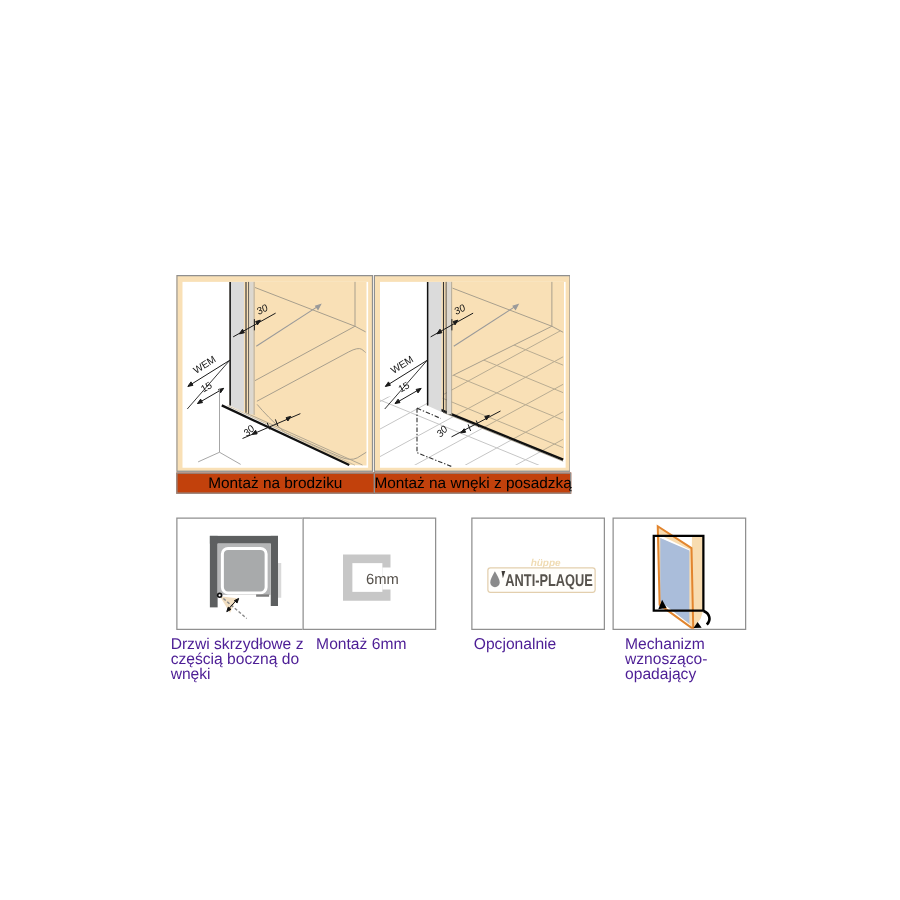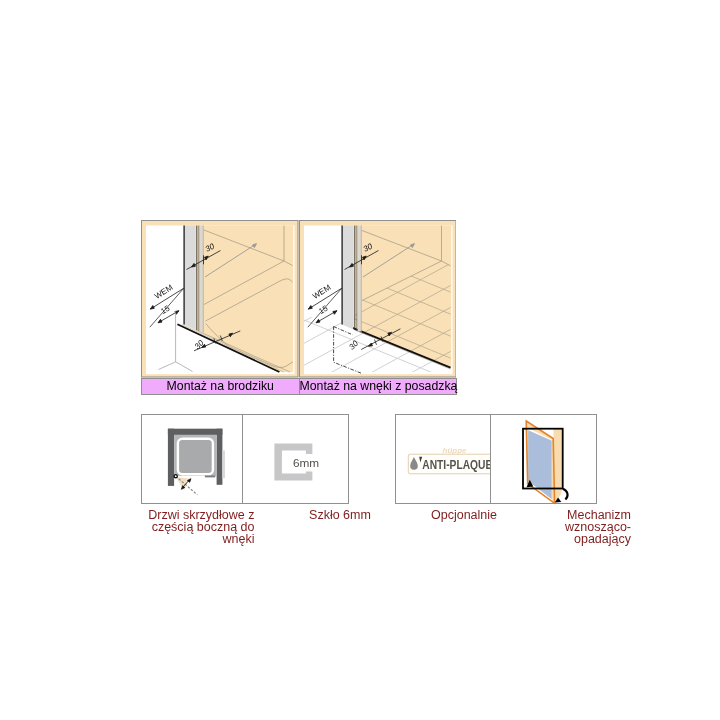--- a/index.html
+++ b/index.html
@@ -1,23 +1,23 @@
 <!DOCTYPE html>
 <html><head>
 <meta charset="utf-8">
 <style>
   html,body{margin:0;padding:0;}
   body{width:720px;height:720px;background:#fff;font-family:"Liberation Sans",sans-serif;position:relative;overflow:hidden;}
   .abs{position:absolute;}
   svg text{font-family:"Liberation Sans",sans-serif;}
-  .cap2{position:absolute;top:377.8px;height:17px;background:#f0abfc;border:1px solid #8f8f8f;
+  .cap2{position:absolute;top:377.8px;height:17px;background:#c2410c;border:1px solid #8f8f8f;
         font-size:12.3px;line-height:15px;text-align:center;color:#000;white-space:nowrap;
         box-sizing:border-box;}
   .icobox{position:absolute;top:413.5px;width:104.5px;height:88.5px;border:1px solid #909090;background:#fff;}
-  .bcap{position:absolute;top:508.5px;width:118px;text-align:right;font-size:12.5px;line-height:12.4px;color:#7f1d1d;}
+  .bcap{position:absolute;top:508.5px;width:118px;text-align:left;font-size:12.5px;line-height:12.4px;color:#4c1d95;}
 </style>
 </head>
 <body>
 
 <div class="abs" style="left:141px;top:220px;width:157.5px;height:157.5px;">
 <svg width="157.5" height="157.5" viewBox="0 0 157.5 157.5">
   <rect x="0" y="0" width="157.5" height="157.5" fill="#f9e0b6"></rect>
   <rect x="0.5" y="0.5" width="156.5" height="156.5" fill="none" stroke="#8f8f8f" stroke-width="1"></rect>
   <rect x="5" y="5.5" width="148.5" height="148.7" fill="#ffffff"></rect>
 
@@ -204,36 +204,36 @@
     <polygon points="39.4,74.3 42.8,72.5 40.6,70.7"></polygon>
   </g>
 </svg></div>
 
 <div class="icobox" style="left:242px;"><svg width="104.5" height="88.5" viewBox="0 0 104.5 88.5">
   <path d="M31.4,28.5 H69.4 V39 H62.9 V56.5 H69.4 V65.5 H31.4 Z" fill="#c7c7c7"></path>
   <rect x="38.9" y="35.5" width="24" height="23" fill="#ffffff"></rect>
   <text x="49.9" y="52.2" font-size="11.8" fill="#55504a">6mm</text>
 </svg></div>
 
-<div class="icobox" style="left:395px;text-align:right;"><svg width="104.5" height="88.5" viewBox="0 0 104.5 88.5">
+<div class="icobox" style="left:377px;text-align:right;"><svg width="104.5" height="88.5" viewBox="0 0 104.5 88.5">
   <text x="58.5" y="37.5" font-size="8" font-weight="bold" font-style="italic" fill="#f0dcb4" text-anchor="middle">hüppe</text>
   <rect x="12.3" y="39.2" width="85.8" height="19.6" rx="2" fill="#fffefb" stroke="#e3cfae" stroke-width="1"></rect>
   <path d="M17.9,42 C15.9,45.8 14.2,48.6 14.2,50.9 A3.8,3.8 0 0 0 21.8,50.9 C21.8,48.6 20,45.8 17.9,42 Z" fill="#8a8a8a"></path>
   <path d="M23.2,41.8 L26.2,41.8 L24.3,47.6 Z" fill="#3f3c38"></path>
   <text x="26.3" y="53.6" font-size="13.6" font-weight="bold" fill="#56524c" textLength="70" lengthAdjust="spacingAndGlyphs">ANTI-PLAQUE</text>
 </svg></div>
 
 <div class="icobox" style="left:490.2px;"><svg width="104.5" height="88.5" viewBox="0 0 104.5 88.5">
   <polygon points="35.2,6 62.4,23.6 62.6,14 71.5,14 71.5,73.5 69.5,80 63.6,88.3 36.7,68.7" fill="#f8dcb0"></polygon>
   <polygon points="36.9,13 60.9,24.8 60.3,26.7 36.8,15.2" fill="#ffffff"></polygon>
   <polygon points="37.2,15.3 60.5,25.4 60.5,84 37.2,66.3" fill="#aabdda"></polygon>
   <line x1="37.5" y1="67.5" x2="61" y2="85.7" stroke="#fff" stroke-width="1.6"></line>
   <polygon points="35.2,6 62.2,23.5 63.6,88.3 36.7,68.7" fill="none" stroke="#e2852e" stroke-width="1.6"></polygon>
   <rect x="32" y="13.7" width="39.7" height="59.8" fill="none" stroke="#000" stroke-width="1.8"></rect>
   <path d="M71.9,73.8 C76.8,75.8 78.2,80.9 74.4,84.6" fill="none" stroke="#000" stroke-width="2.1"></path>
   <polygon points="63.8,87.4 70.3,87.1 67.1,82.6" fill="#000"></polygon>
   <polygon points="38.7,64.8 35.6,72.3 42.3,71.4" fill="#000"></polygon>
 </svg></div>
 
 <div class="bcap" style="left:136.5px;">Drzwi skrzydłowe z<br>częścią boczną do<br>wnęki</div>
-<div class="bcap" style="left:252.9px;">Szkło 6mm</div>
+<div class="bcap" style="left:252.9px;">Montaż 6mm</div>
 <div class="bcap" style="left:379px;">Opcjonalnie</div>
-<div class="bcap" style="left:513px;">Mechanizm<br>wznosząco-<br>opadający</div>
+<div class="bcap" style="left:500px;">Mechanizm<br>wznosząco-<br>opadający</div>
 
 </body></html>

